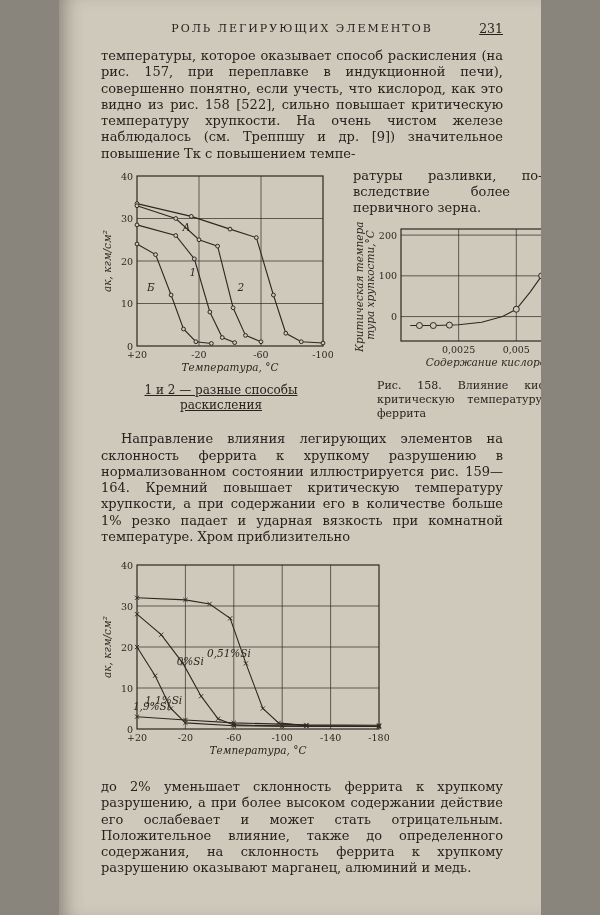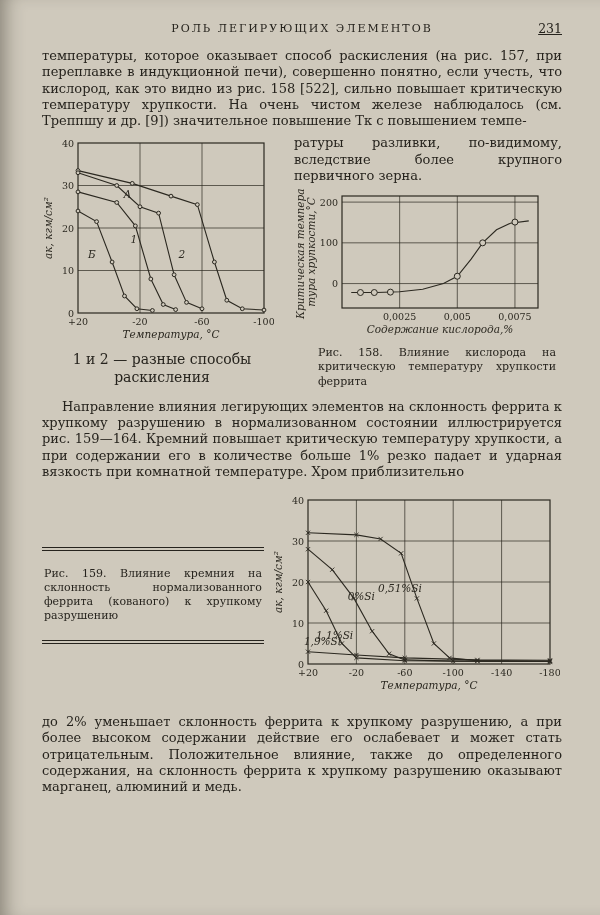--- a/index.html
+++ b/index.html
@@ -1,35 +1,35 @@
 <!DOCTYPE html>
 <html><head>
 <meta charset="utf-8">
 <style>
   * { box-sizing: border-box; }
   html,body { margin:0; padding:0; background:#8a857c; }
   .page {
-    width:600px; height:915px; margin:0 auto; overflow:hidden;
+    width:482px; height:915px; margin:0 auto; overflow:hidden;
     background:#cfc9bc; color:#26231d;
     font-family:"DejaVu Serif", serif;
     padding:22px 38px 0 42px; position:relative;
     box-shadow: inset 16px 0 20px -12px rgba(40,35,25,.45);
   }
   .header { position:relative; text-align:center; font-size:11px; letter-spacing:2px; margin-bottom:13px; }
   .page-number { position:absolute; right:0; top:-1px; letter-spacing:0; font-size:12.5px;text-decoration:underline; }
   .body-text { font-size:13px; line-height:1.25; text-align:justify; margin:0; }
   .indent { text-indent:20px; margin-top:10px; }
   .figures-row { display:flex; gap:12px; margin-top:6px; }
   .figure { margin:0; }
   .fig157 { flex:0 0 240px; }
   .right-col { flex:1; }
   .right-col .body-text { margin-bottom:4px; }
   .caption { font-size:11px; line-height:1.3; text-align:justify; margin:6px auto 0; }
   .fig157 .caption { width:196px; }
-  .subcaption { font-size:14px; line-height:1.3; text-align:center; width:190px; margin:3px auto 0; }
+  .subcaption { font-size:12px; line-height:1.3; text-align:center; width:190px; margin:3px auto 0;text-decoration:underline; }
   .fig158 .caption { width:238px; margin-left:24px; }
   .fig159-row { display:flex; align-items:center; gap:8px; margin-top:12px; }
   .cap-block { flex:0 0 222px; }
   .rule-double { height:4px; border-top:1px solid #26231d; border-bottom:1px solid #26231d; }
   .cap-block .caption { margin:16px 2px; }
   .p3 { margin-top:16px; }
   svg text { font-family:"DejaVu Serif", serif; }
   .chart { line-height:0; }
 </style>
 </head>
@@ -132,25 +132,20 @@
               <circle cx="220.9411764705882" cy="34.06545454545456" r="3" fill="#cfc9bc" stroke="#2b2820" stroke-width="1"></circle>
             </svg></div>
         <figcaption class="caption">Рис. 158. Влияние кислорода на критическую температуру хрупкости феррита</figcaption>
       </figure>
     </div>
   </div>
 
   <p class="body-text indent">Направление влияния легирующих элементов на склонность феррита к хрупкому разрушению в нормализованном состоянии иллюстрируется рис. 159—164. Кремний повышает критическую температуру хрупкости, а при содержании его в количестве больше 1% резко падает и ударная вязкость при комнатной температуре. Хром приблизительно</p>
 
   <div class="fig159-row">
-    <div class="cap-block">
-      <div class="rule-double"></div>
-      <div class="caption">Рис. 159. Влияние кремния на склонность нормализованного феррита (кованого) к хрупкому разрушению</div>
-      <div class="rule-double"></div>
-    </div>
     <figure class="figure fig159">
       <div class="chart" id="chart-fig159"><svg width="288" height="206">
             <rect x="36" y="8" width="242" height="164" fill="none" stroke="#2b2820" stroke-width="1.2"></rect>
             <text x="36" y="184" text-anchor="middle" font-size="9.5" fill="#2b2820">+20</text>
             <line x1="84.4" y1="172" x2="84.4" y2="8" stroke="#2b2820" stroke-width="0.7"></line>
             <text x="84.4" y="184" text-anchor="middle" font-size="9.5" fill="#2b2820">-20</text>
             <line x1="132.8" y1="172" x2="132.8" y2="8" stroke="#2b2820" stroke-width="0.7"></line>
             <text x="132.8" y="184" text-anchor="middle" font-size="9.5" fill="#2b2820">-60</text>
             <line x1="181.2" y1="172" x2="181.2" y2="8" stroke="#2b2820" stroke-width="0.7"></line>
             <text x="181.2" y="184" text-anchor="middle" font-size="9.5" fill="#2b2820">-100</text>

